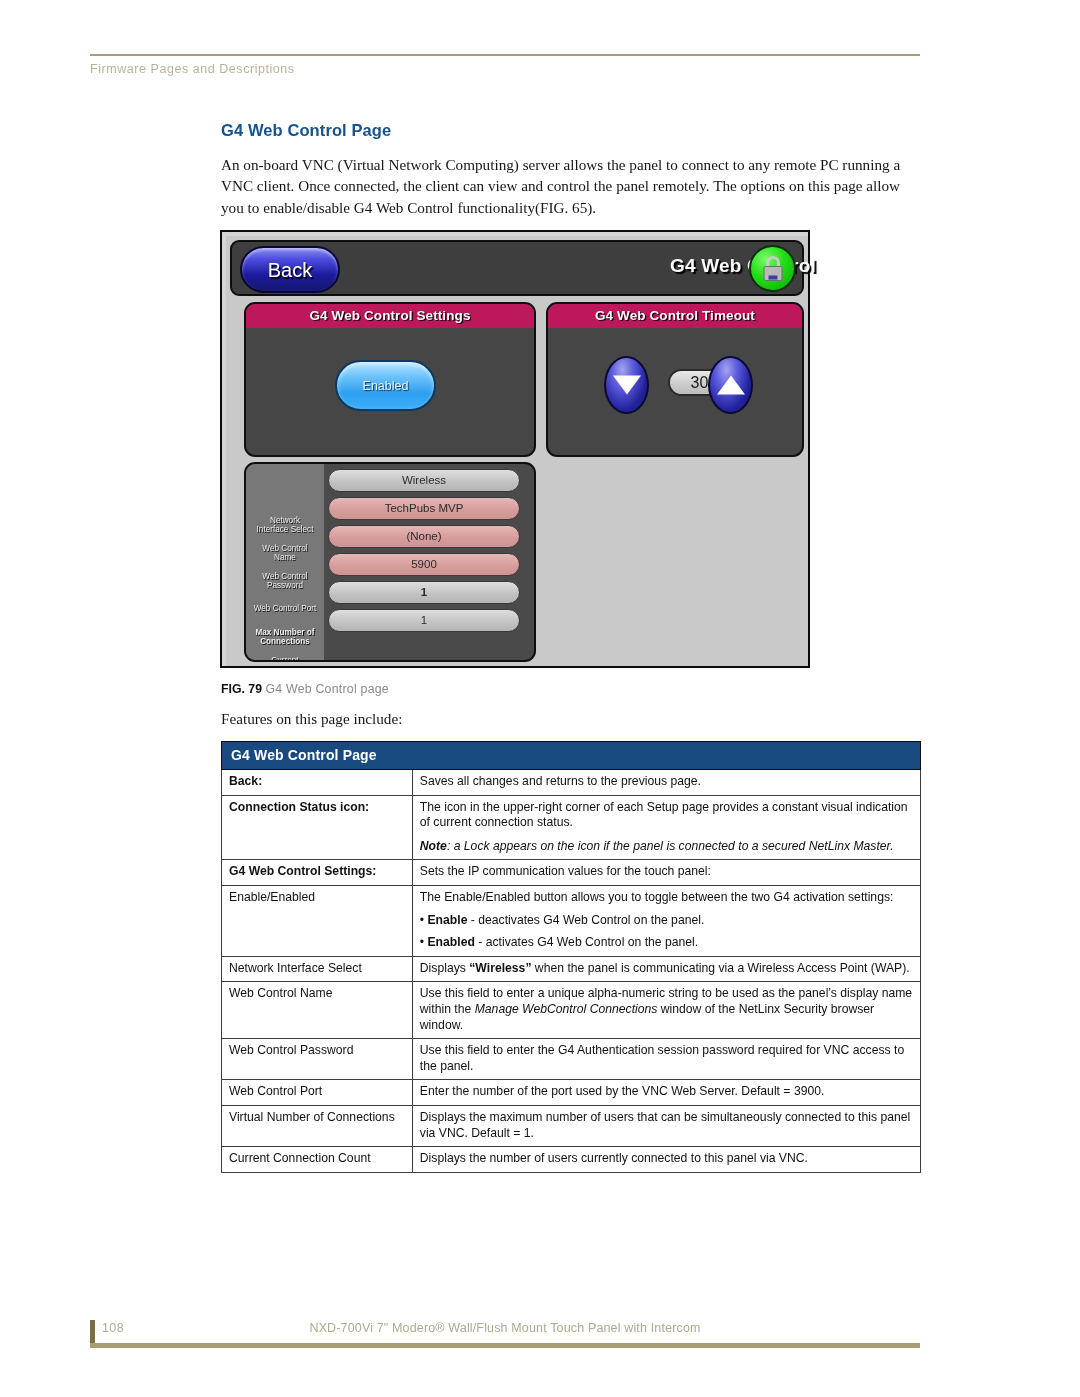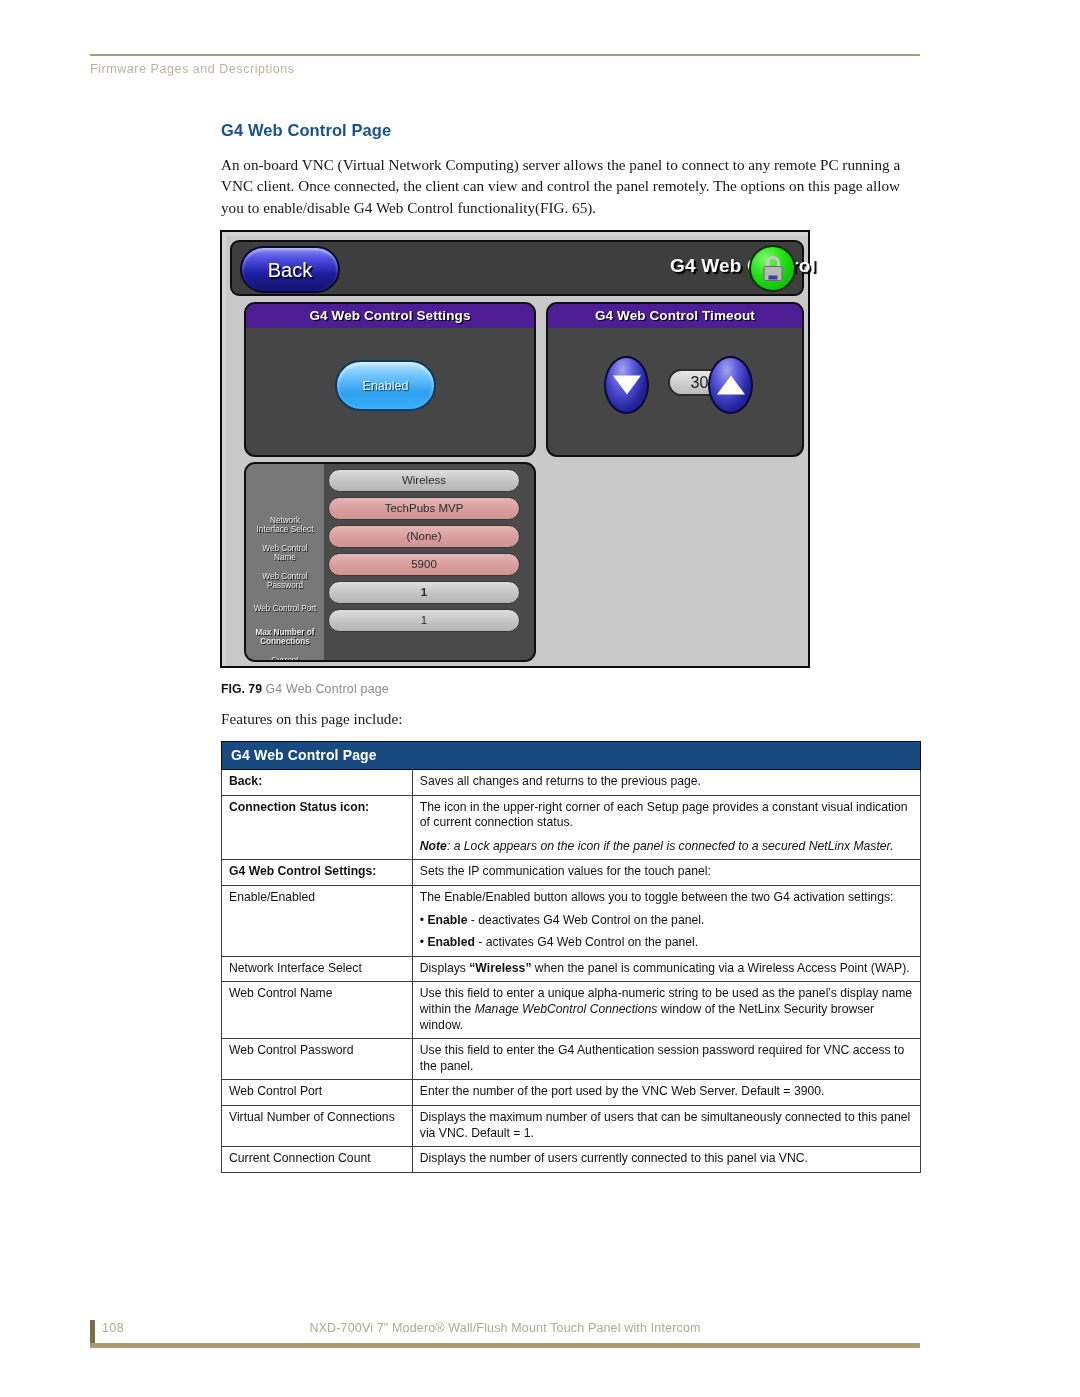--- a/index.html
+++ b/index.html
@@ -87,21 +87,21 @@
 
   
   .tp-box {
     position: absolute;
     background: #464646;
     border: 2px solid #101010;
     border-radius: 11px;
     overflow: hidden;
   }
   .tp-box-hd {
-    height: 24px; background: #4c1d95;
+    height: 24px; background: #be185d;
     text-align: center;
     font-size: 13.5px; font-weight: bold; color: #fdfdfd;
     line-height: 24px; letter-spacing: .1px;
     text-shadow: 1.2px 1.2px 0.8px #000;
   }
   #box-settings { left: 18px; top: 66px; width: 292px; height: 155px; }
   #box-timeout  { left: 320px; top: 66px; width: 258px; height: 155px; }
 
   .btn-enabled {
     position: absolute; left: 89px; top: 56px; width: 101px; height: 51px;

